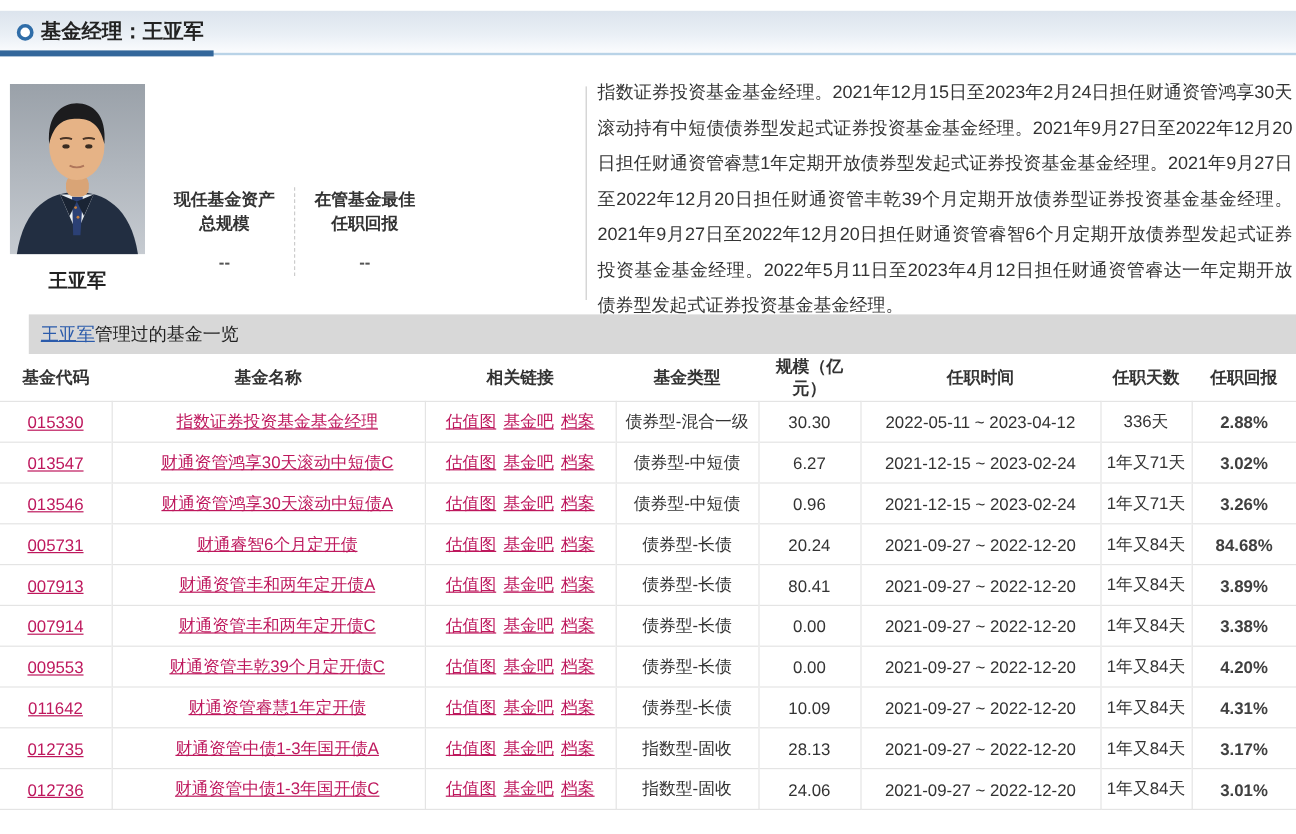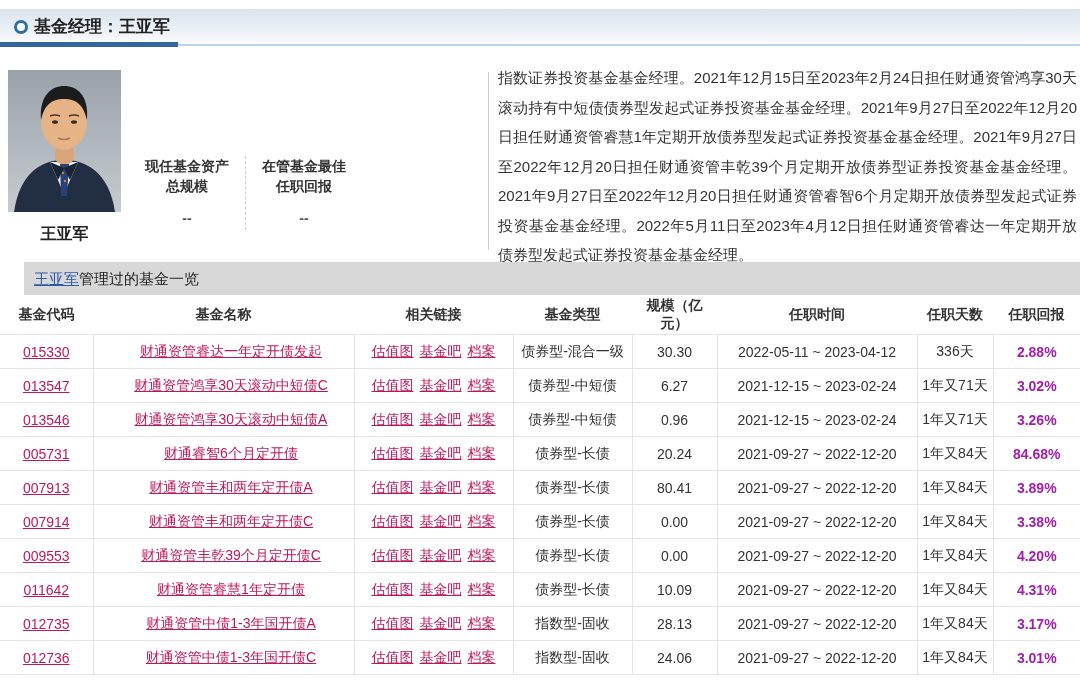--- a/index.html
+++ b/index.html
@@ -47,21 +47,21 @@
     border-collapse:collapse; table-layout:fixed; font-size:14px; }
   .funds-table thead th { height:37px; font-weight:bold; color:#333; text-align:center;
     background:#fff; border:none; }
   .funds-table tbody td { height:31px; text-align:center; color:#333;
     border-top:1px solid #e4e4e4; border-right:1px solid #e4e4e4; background:#fff; }
   .funds-table tbody td:last-child { border-right:none; }
   .funds-table tbody tr:last-child td { border-bottom:1px solid #e4e4e4; }
   td.name-cell { text-align:left; padding-left:16px; }
   a.tbl-link { color:#be185d; text-decoration:underline; cursor:pointer; }
   td.links-cell a.tbl-link { margin:0 3px; }
-  .return-val { color:#a21caf; font-weight:bold; }
+  .return-val { color:#404040; font-weight:bold; }
 </style>
 </head>
 <body>
 
 <div class="page">
 
   <div class="top-header">
     <span class="ring-icon"></span>
     <span class="page-title">基金经理：王亚军</span>
   </div>
@@ -141,21 +141,21 @@
           <th>基金类型</th>
           <th>规模（亿元）</th>
           <th>任职时间</th>
           <th>任职天数</th>
           <th>任职回报</th>
         </tr>
     </thead>
     <tbody>
         <tr>
           <td><a class="tbl-link">015330</a></td>
-          <td class="name-cell"><a class="tbl-link">财通资管睿达一年定开债发起</a></td>
+          <td class="name-cell"><a class="tbl-link">指数证券投资基金基金经理</a></td>
           <td class="links-cell"><a class="tbl-link">估值图</a><a class="tbl-link">基金吧</a><a class="tbl-link">档案</a></td>
           <td>债券型-混合一级</td>
           <td>30.30</td>
           <td>2022-05-11 ~ 2023-04-12</td>
           <td>336天</td>
           <td><span class="return-val">2.88%</span></td>
         </tr>
         <tr>
           <td><a class="tbl-link">013547</a></td>
           <td class="name-cell"><a class="tbl-link">财通资管鸿享30天滚动中短债C</a></td>

